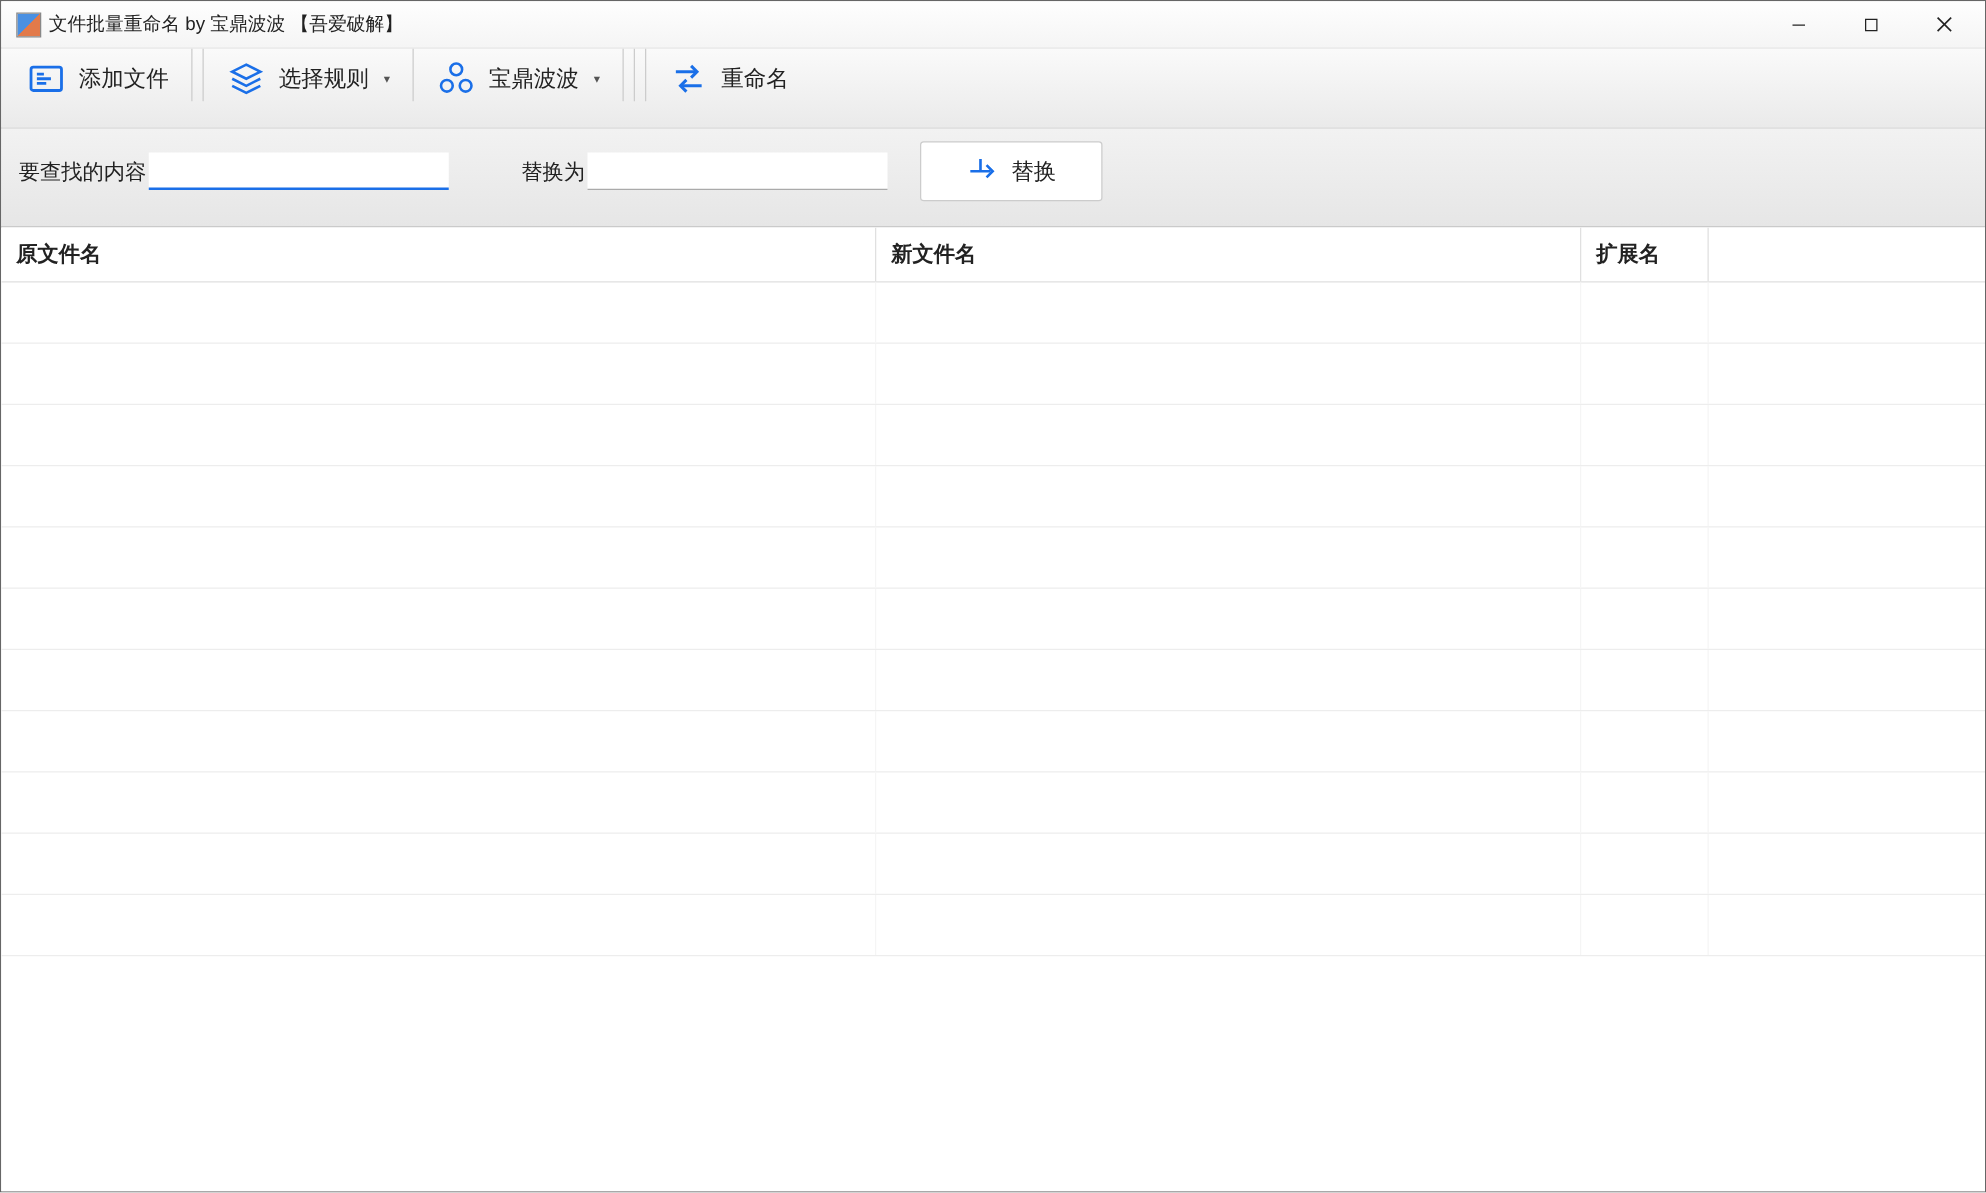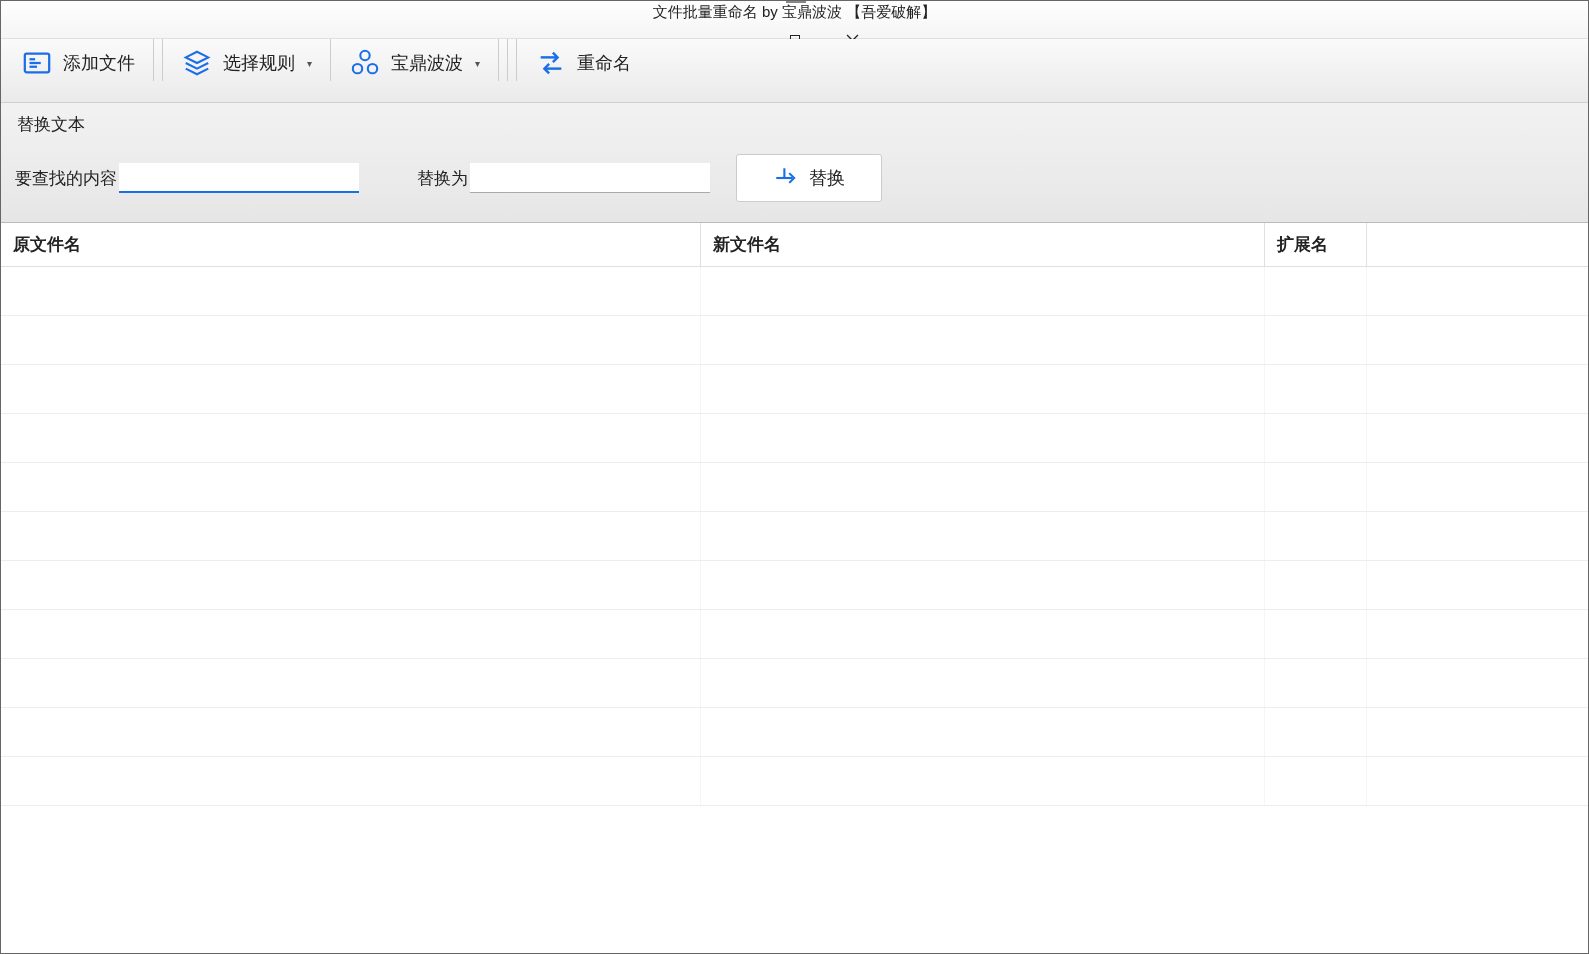--- a/index.html
+++ b/index.html
@@ -21,21 +21,20 @@
       flex-direction: column;
       border: 1px solid #666;
     }
     .titlebar {
       height: 38px;
       background: linear-gradient(to bottom, #fefefe, #f5f5f5);
       display: flex;
       align-items: center;
       padding: 0 4px;
       border-bottom: 1px solid #e0e0e0;
-      flex-direction: column;
     }
     .titlebar-icon {
       width: 20px;
       height: 20px;
       margin: 0 6px 0 8px;
       background: linear-gradient(135deg, #4a90e2 0 50%, #e27a4a 50% 100%);
       border: 1px solid #888;
     }
     .titlebar-text {
       flex: 1;
@@ -274,21 +273,20 @@
             <polyline points="18,5 23,10 18,15"></polyline>
             <polyline points="27,22 10,22"></polyline>
             <polyline points="14,17 9,22 14,27"></polyline>
           </svg>
       </span>
       <span>重命名</span>
     </div>
   </div>
 
   <div class="replace-panel">
-    <div class="replace-title">替换文本</div>
     <div class="replace-row">
       <span class="replace-label">要查找的内容</span>
       <input class="replace-input find" value="" style="">
       <span class="replace-spacer"></span>
       <span class="replace-label">替换为</span>
       <input class="replace-input secondary sub" value="" style="">
       <button class="replace-btn">
         <span class="replace-btn-icon">
           <svg width="26" height="26" viewBox="0 0 32 32" fill="none" stroke="currentColor" stroke-width="2.6">
               <line x1="4" y1="16" x2="24" y2="16"></line>

